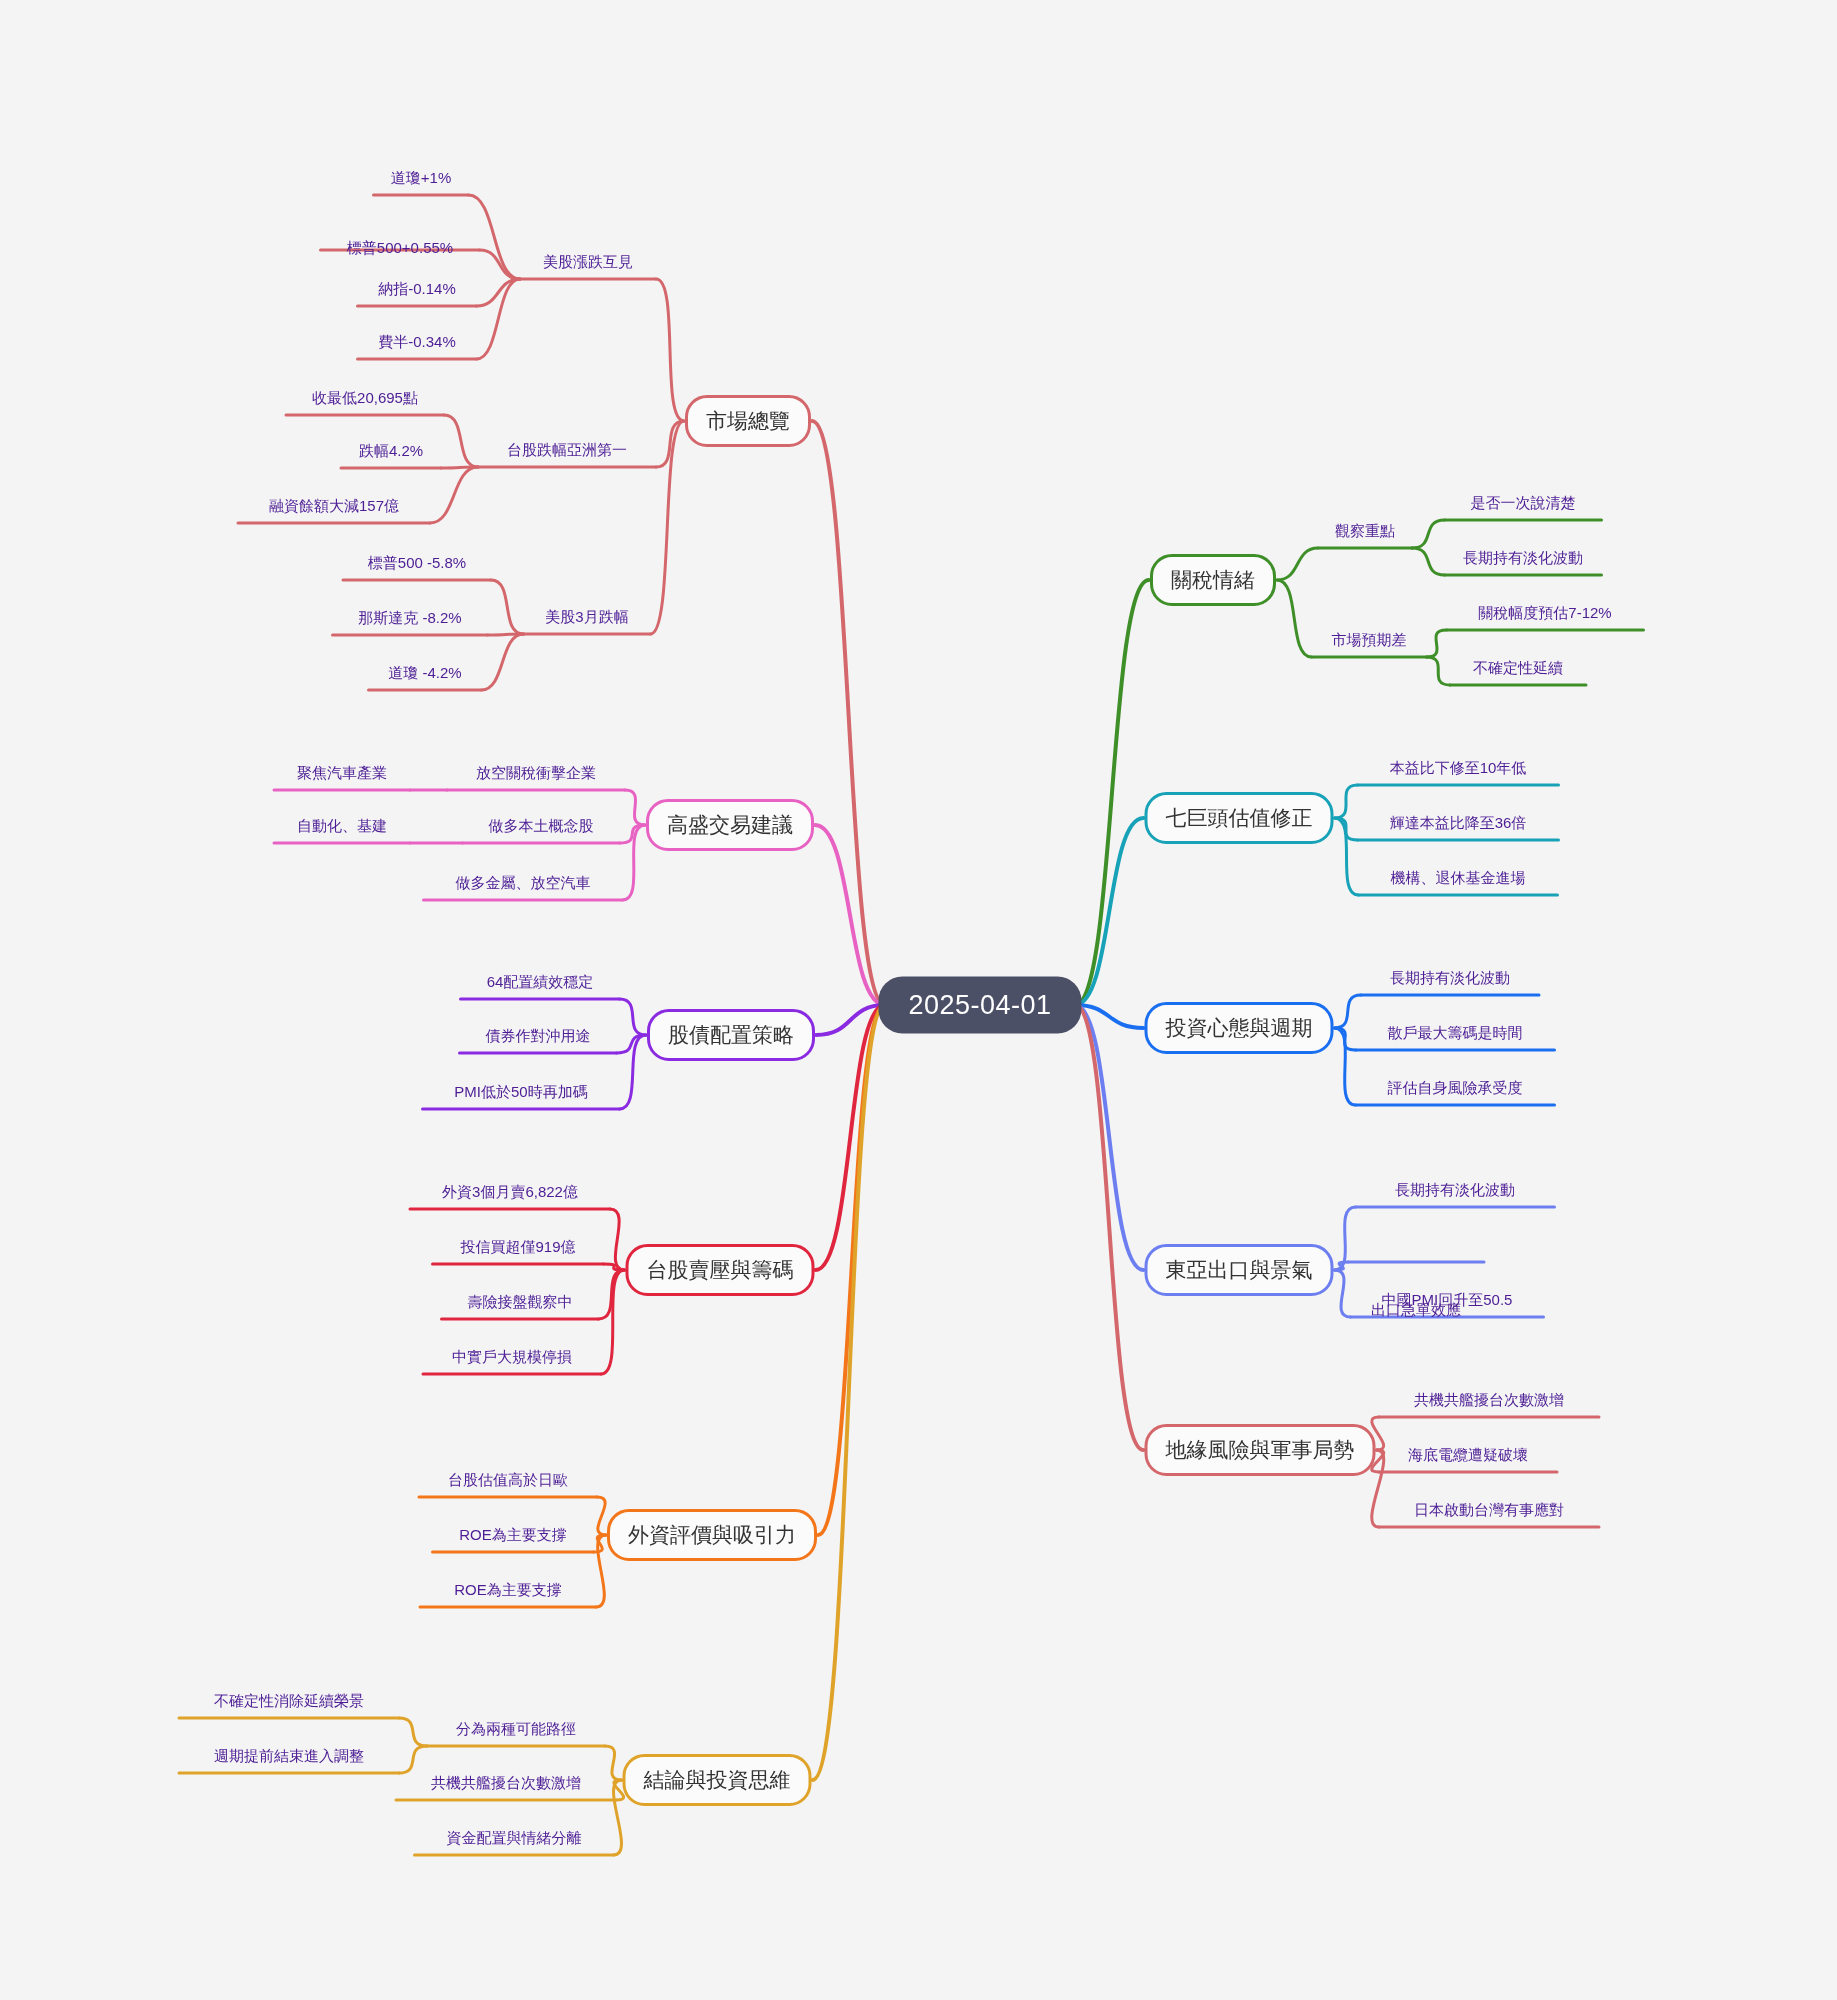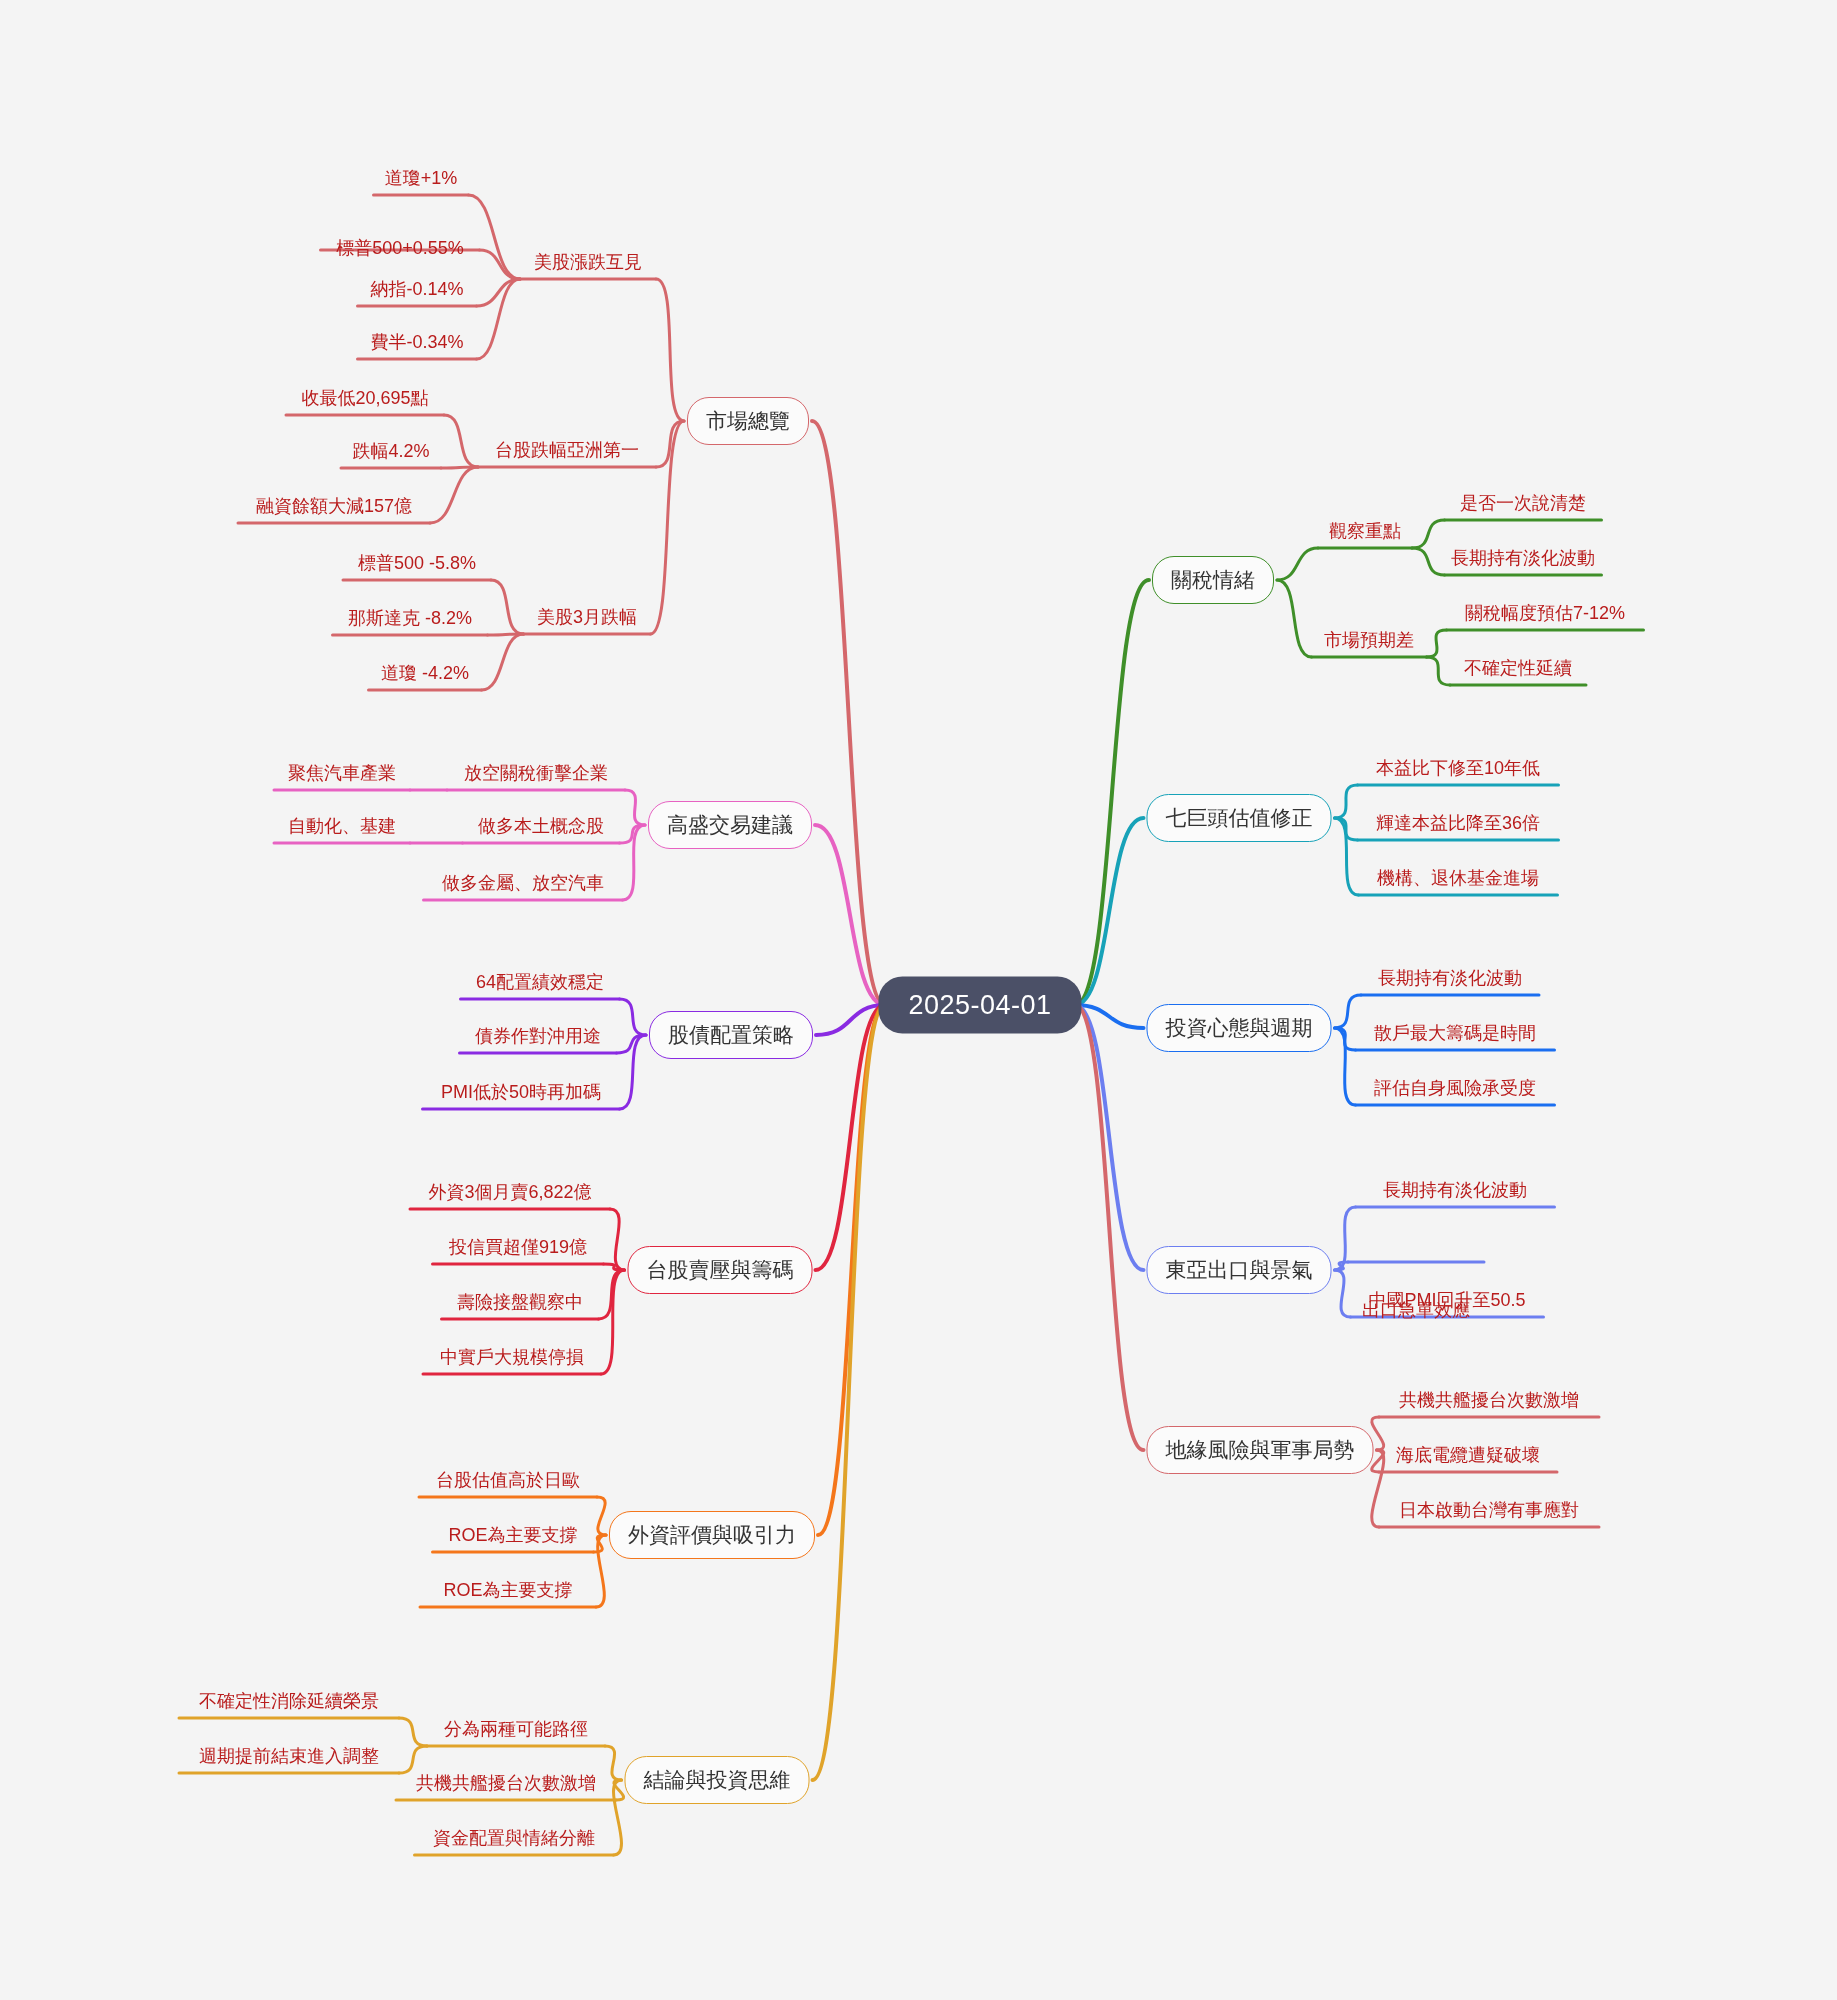--- a/index.html
+++ b/index.html
@@ -8,25 +8,25 @@
   #wires{position:absolute;left:0;top:0;width:1837px;height:2000px;}
   .node{position:absolute;transform:translate(-50%,-50%);white-space:nowrap;}
 
   
   .root{
     background:#4b5067;color:#ffffff;border-radius:24px;
     padding:13px 30px;font-size:27px;letter-spacing:.5px;
   }
   
   .l1{
-    background:#fbfbfb;border:1px solid #c2410c;border-radius:22px;
+    background:#fbfbfb;border:3px solid #c2410c;border-radius:22px;
     padding:9px 18px;font-size:21px;color:#333;
   }
   
-  .leaf{font-size:18px;color:#b91c1c;background:transparent;padding:0 4px;}
+  .leaf{font-size:15px;color:#4c1d95;background:transparent;padding:0 4px;}
 </style>
 </head>
 <body>
 
 <div id="stage">
   <svg id="wires" viewBox="0 0 1837 2000" xmlns="http://www.w3.org/2000/svg">
       <path d="M 885 1005 C 844.85 1005, 852.15 421, 812 421" fill="none" stroke="#d4676b" stroke-width="4" stroke-linecap="round"></path>
       <path d="M 520 279 L 656 279" fill="none" stroke="#d4676b" stroke-width="3" stroke-linecap="round"></path>
       <path d="M 684 421 C 660 421, 680 279, 656 279" fill="none" stroke="#d4676b" stroke-width="3" stroke-linecap="round"></path>
       <path d="M 373.5 195 L 468.5 195" fill="none" stroke="#d4676b" stroke-width="3" stroke-linecap="round"></path>

